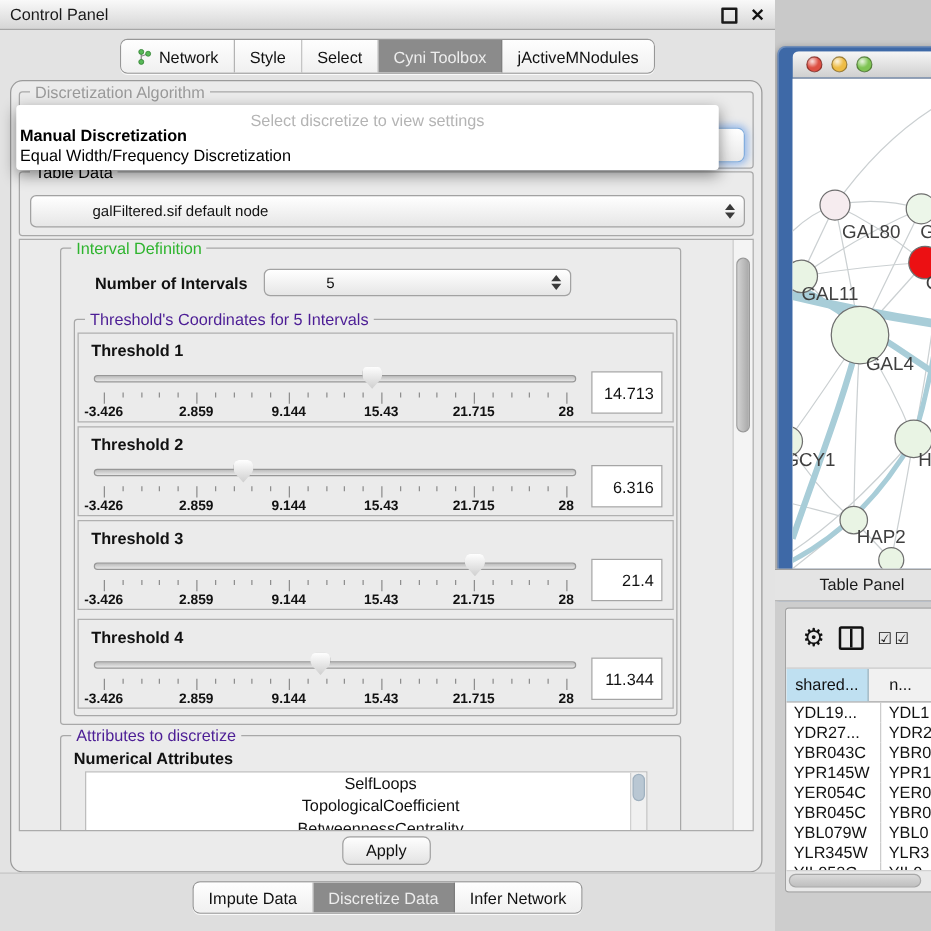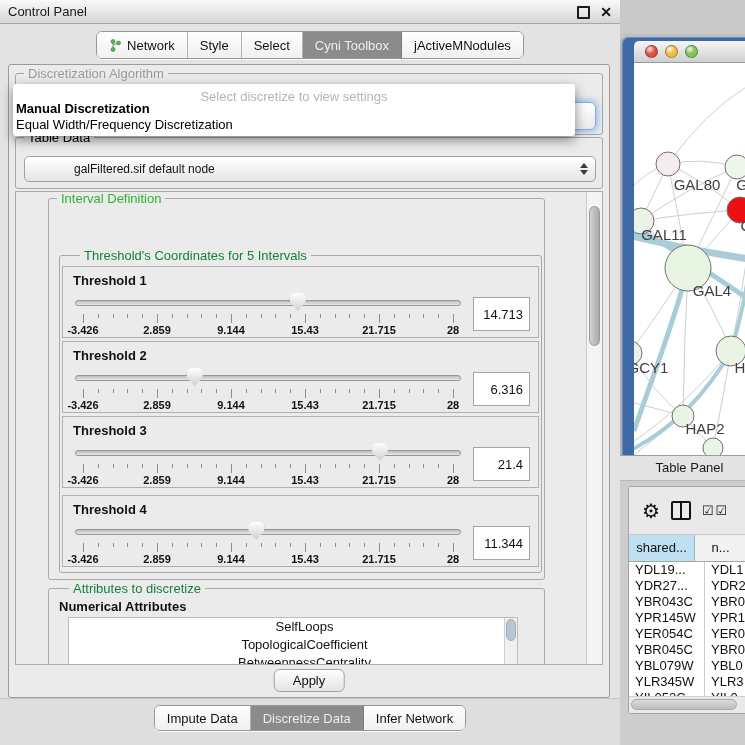--- a/index.html
+++ b/index.html
@@ -15,21 +15,21 @@
   .close-glyph{font-weight:bold;font-size:14px;color:#111;line-height:18px;}
   .tabstrip{position:absolute;left:0;top:24px;width:620px;height:40px;display:flex;justify-content:center;
             align-items:flex-start;padding-top:7px;box-sizing:border-box;}
   .seg{display:flex;border:1px solid #979797;border-radius:6px;overflow:hidden;background:#fff;height:26px;
        box-shadow:0 1px 0 rgba(255,255,255,.8);}
   .seg .tab{display:flex;align-items:center;gap:5px;padding:0 12px;font-size:13px;color:#111;
             border-right:1px solid #b3b3b3;background:linear-gradient(#fefefe,#f0f0f0);white-space:nowrap;}
   .seg .tab:last-child{border-right:none;}
   .seg .tab.sel{background:#8b8b8b;color:#ededed;border-right-color:#7c7c7c;}
   .panel{position:absolute;left:8px;top:64px;width:602px;height:634px;border:1px solid #9b9b9b;
-         border-radius:3px;background:#ebebeb;box-sizing:border-box;}
+         border-radius:10px;background:#ebebeb;box-sizing:border-box;}
   .group{position:absolute;border:1px solid #a8a8a8;border-radius:3px;box-sizing:border-box;}
   .gtitle{position:absolute;top:-8px;left:8px;background:#ebebeb;padding:0 4px;font-size:13px;white-space:nowrap;}
   .alg-group{left:6px;top:8px;width:588px;height:62px;}
   .alg-title{color:#9a9a9a;}
   .alg-combo{position:absolute;left:8px;top:28px;width:570px;height:26px;border-radius:6px;
              background:linear-gradient(#fff,#e9e9e9);border:1px solid #84aede;
              box-shadow:0 0 6px 2px rgba(90,150,235,.55);}
   .td-group{left:6px;top:72px;width:588px;height:52px;}
   .combo{position:relative;border:1px solid #a2a2a2;border-radius:5px;background:linear-gradient(#ffffff,#e6e6e6);
          box-sizing:border-box;}
@@ -38,21 +38,21 @@
   .arr-up{width:0;height:0;border-left:4px solid transparent;border-right:4px solid transparent;border-bottom:5px solid #3a3a3a;}
   .arr-dn{width:0;height:0;border-left:4px solid transparent;border-right:4px solid transparent;border-top:5px solid #3a3a3a;}
   .td-combo{position:absolute;left:8px;top:18px;width:572px;height:26px;}
   .scrollregion{position:absolute;left:6px;top:126px;width:588px;height:474px;border:1px solid #ababab;
                 background:#ebebeb;overflow:hidden;box-sizing:border-box;}
   .vscroll{position:absolute;right:0;top:0;bottom:0;width:15px;background:#f4f4f4;border-left:1px solid #c9c9c9;}
   .vthumb{position:absolute;left:2px;right:2px;top:14px;height:140px;border-radius:6px;
           background:linear-gradient(90deg,#d2d2d2,#a9a9a9);border:1px solid #9a9a9a;box-sizing:border-box;}
   .int-group{left:32px;top:6px;width:497px;height:382px;}
   .int-title{color:#2eb42e;}
-  .blue-title{color:#15803d;margin-left:12px;}
+  .blue-title{color:#4c1d95;}
   .noi-row{position:absolute;left:27px;top:16px;display:flex;align-items:center;}
   .noi-label{font-weight:bold;font-size:13px;color:#111;}
   .noi-combo{margin-left:13px;width:246px;height:22px;}
   .thr-group{position:absolute;left:10px;top:56px;width:483px;height:318px;}
   .thr-panel{position:absolute;left:2px;width:477px;height:72px;border:1px solid #b0b0b0;background:#ebebeb;box-sizing:border-box;}
   .thr-label{position:absolute;left:10px;top:6px;font-weight:bold;font-size:13px;color:#111;}
   .thr-row{position:absolute;left:12px;right:8px;top:24px;display:flex;}
   .slider{flex:1;position:relative;margin-right:12px;height:46px;}
   .track{position:absolute;left:0;right:0;top:9px;height:4px;border:1px solid #979797;border-radius:3px;
          background:linear-gradient(#bdbdbd,#e8e8e8);}
@@ -170,20 +170,30 @@
         <span class="stepper">
             <span class="arr-up"></span>
             <span class="arr-dn"></span>
           </span>
       </div>
     </div>
 
     <div class="scrollregion">
       <div class="group int-group">
         <span class="gtitle int-title">Interval Definition</span>
+        <div class="noi-row">
+          <span class="noi-label">Number of Intervals</span>
+          <div class="combo noi-combo">
+            <span class="cv">5</span>
+            <span class="stepper">
+                <span class="arr-up"></span>
+                <span class="arr-dn"></span>
+              </span>
+          </div>
+        </div>
         <div class="group thr-group">
           <span class="gtitle blue-title">Threshold's Coordinates for 5 Intervals</span>
           <div id="thr-panels">
   <div class="thr-panel" style="top: 10px;">
     <span class="thr-label">Threshold 1</span>
     <div class="thr-row">
       <div class="slider">
         <div class="track"></div>
         <div class="ticks">
                       <span class="tick major" style="left: 0%;"></span>

